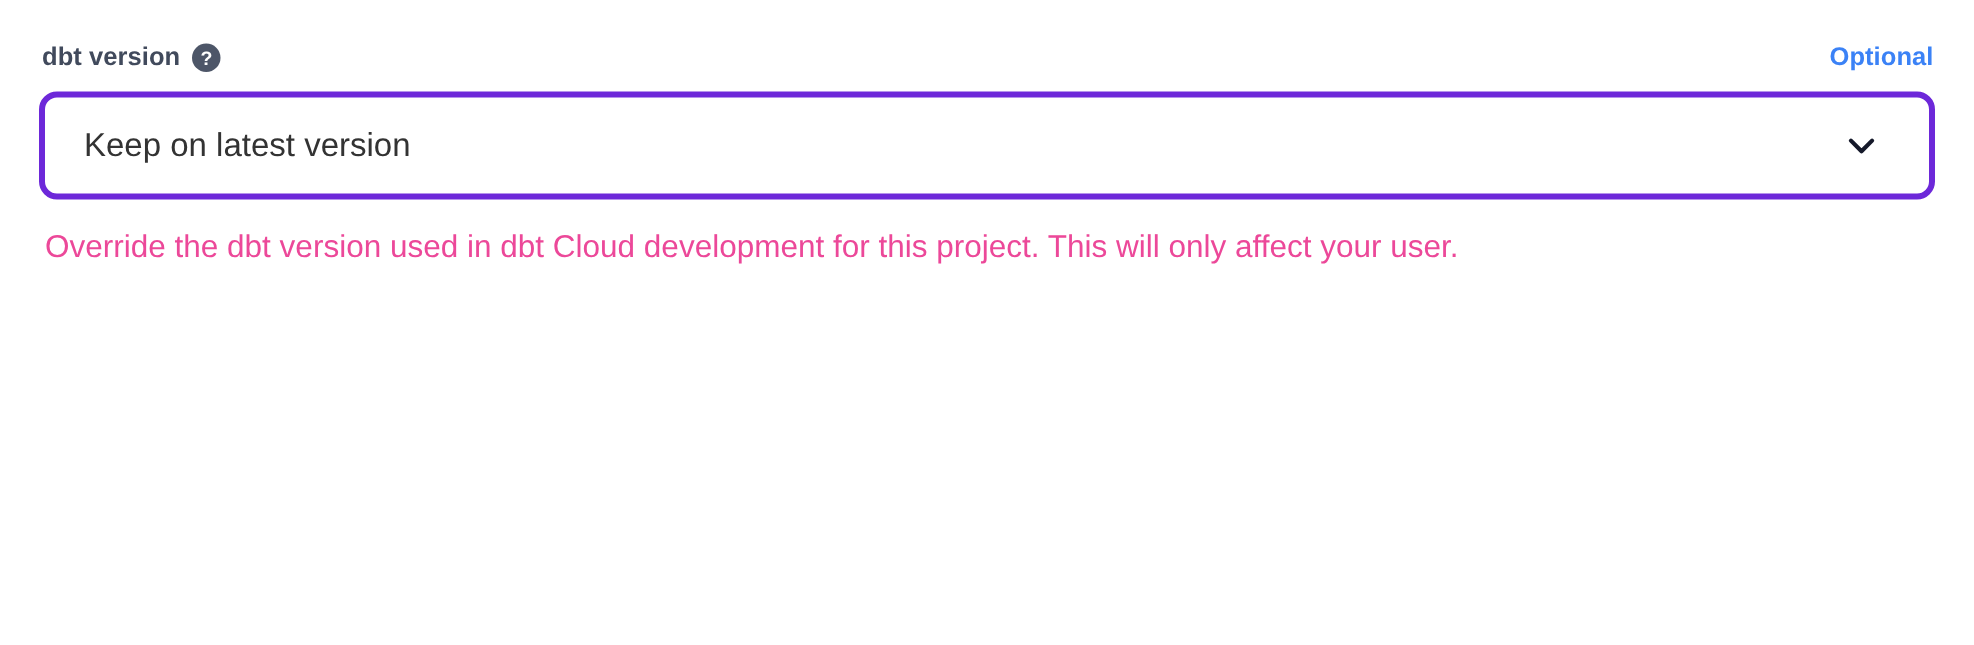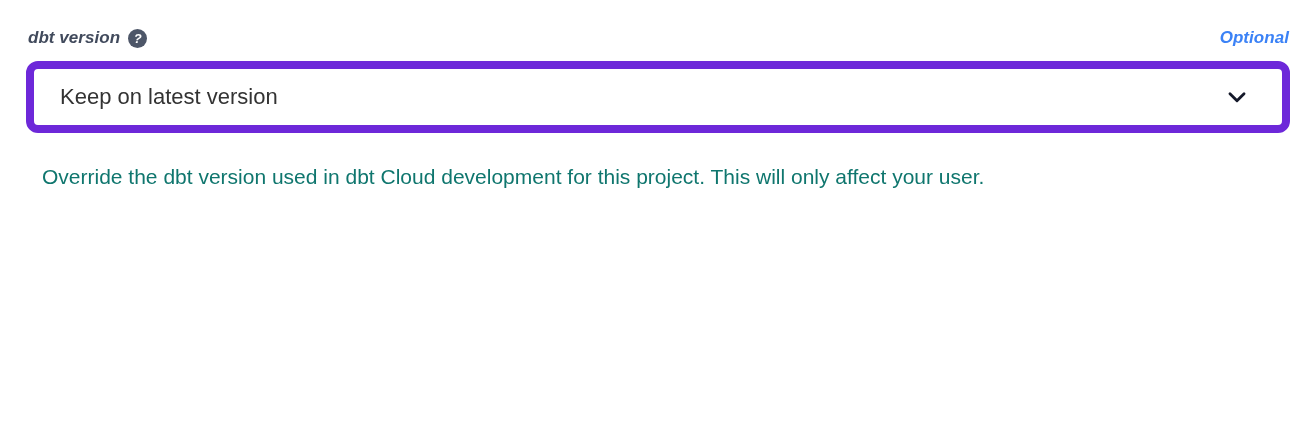--- a/index.html
+++ b/index.html
@@ -46,21 +46,20 @@
   .field-block {
     margin-top: 26px;
   }
 
   .field-label-row {
     display: flex;
     align-items: center;
     justify-content: space-between;
     height: 24px;
     padding: 0 1px 0 2px;
-    font-style: italic;
   }
 
   .field-label-left {
     display: flex;
     align-items: center;
     gap: 8px;
   }
 
   .field-label {
     font-size: 17px;
@@ -90,21 +89,21 @@
     font-weight: bold;
     color: #3b82f6;
     letter-spacing: 0.05px;
   }
 
   .select-control {
     position: relative;
     margin-top: 11px;
     height: 72px;
     box-sizing: border-box;
-    border: 8px solid #6d28d9;
+    border: 4px solid #6d28d9;
     border-radius: 12px;
     background: #ffffff;
     display: flex;
     align-items: center;
     padding: 0 24px 0 26px;
     cursor: pointer;
   }
 
   .select-value {
     flex: 1 1 auto;
@@ -119,25 +118,25 @@
     flex: 0 0 auto;
     display: inline-flex;
     align-items: center;
     justify-content: center;
     width: 26px;
     height: 26px;
     margin-right: 8px;
   }
 
   .field-help-text {
-    margin: 16px;
+    margin: 4px;
     padding-top: 13px;
     font-size: 21px;
     line-height: 30px;
-    color: #0f766e;
+    color: #ec4899;
   }
 </style>
 </head>
 <body>
 
 <div class="page">
 
 
 
   <div class="field-block">

